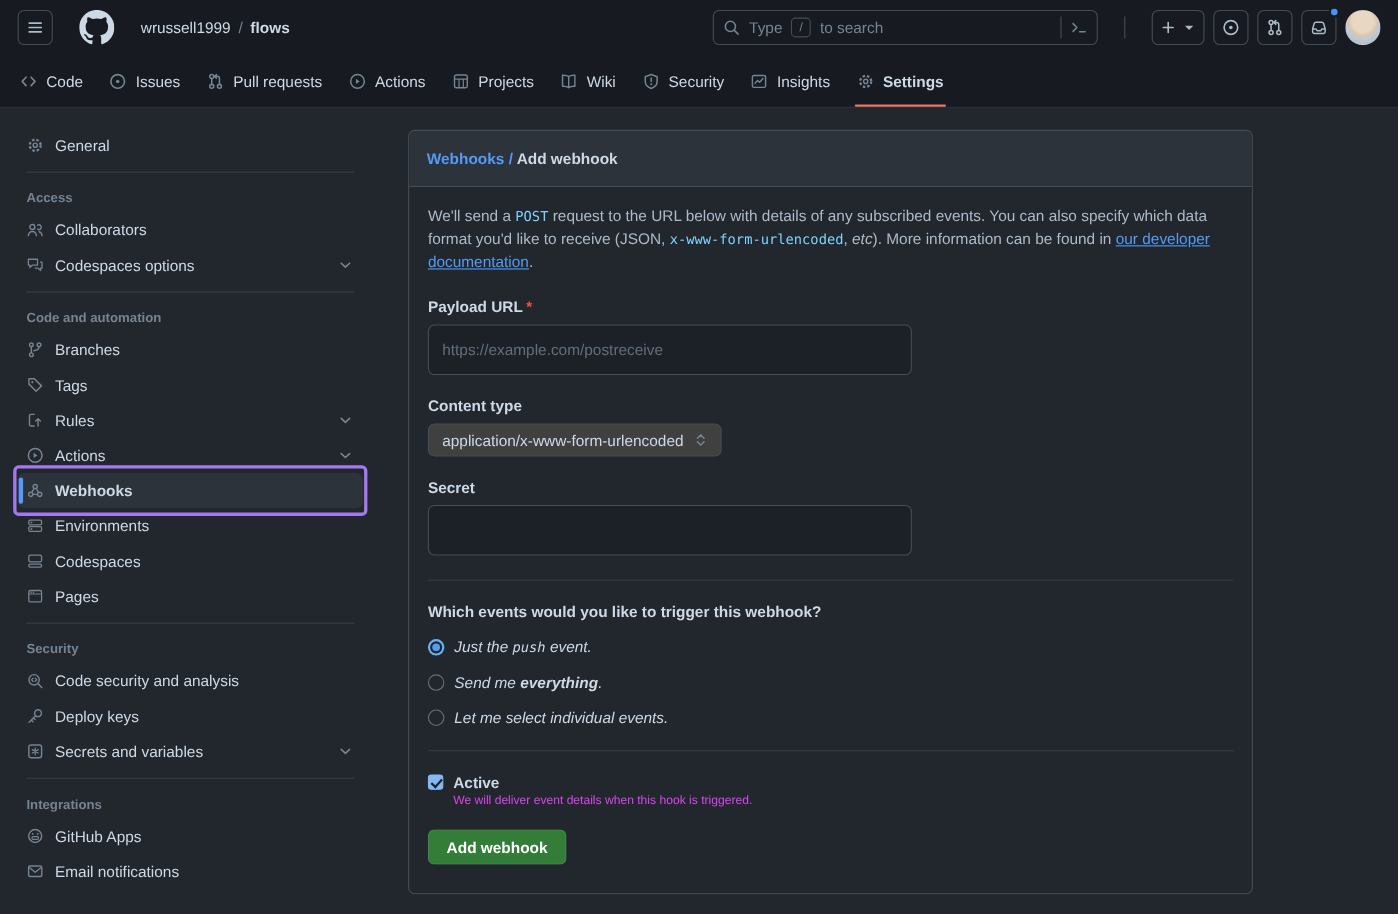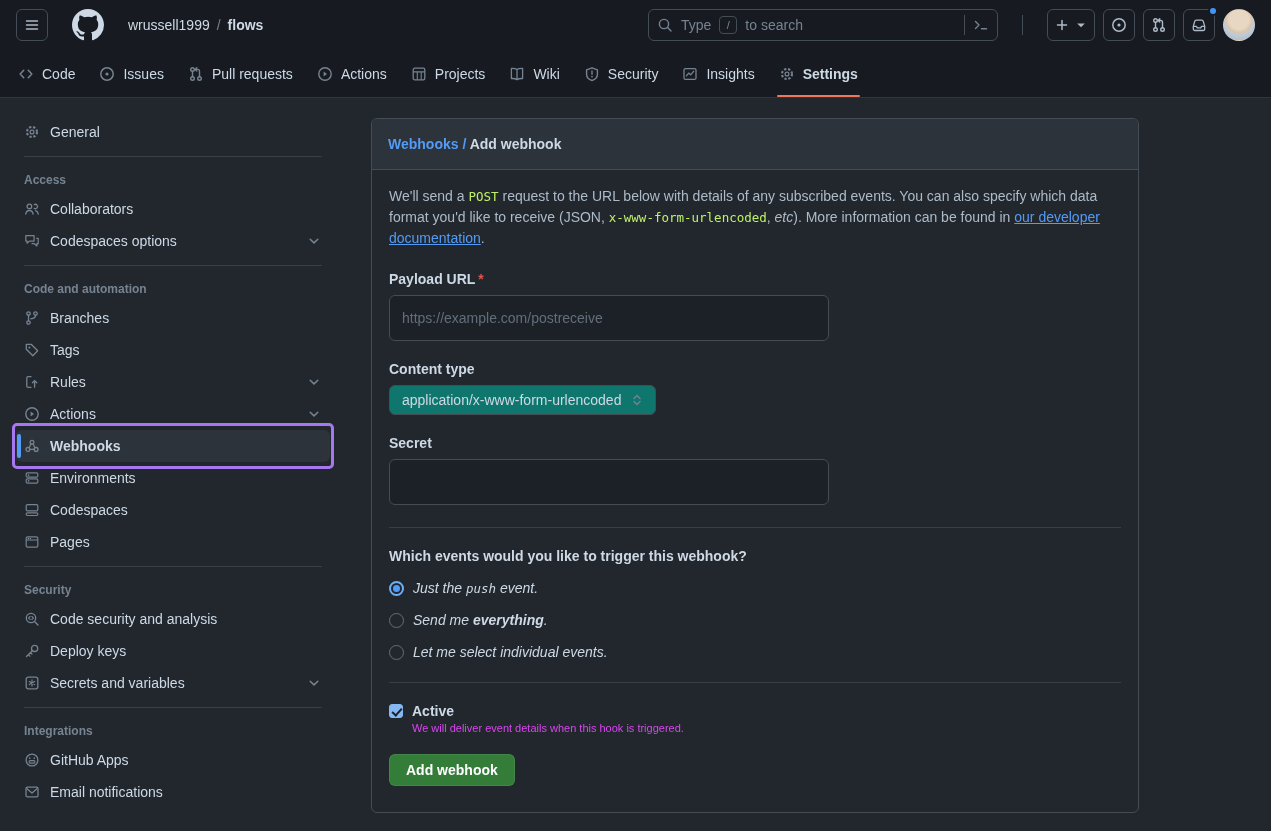--- a/index.html
+++ b/index.html
@@ -92,33 +92,33 @@
   
   .main { flex: 1; padding-top: 20px; padding-left: 25px; }
   .card { width: 768px; border: 1px solid #444c56; border-radius: 6px; background: #22272e; }
   .card-header {
     background: #2d333b; border-bottom: 1px solid #444c56; border-radius: 6px 6px 0 0;
     padding: 17px 16px; font-weight: 700; font-size: 14px;
   }
   .card-header a { color: #539bf5; text-decoration: none; }
   .card-body { padding: 16px 17px 26px 17px; }
   .intro { color: #adbac7; line-height: 21px; }
-  .intro .mono { color: #bef264; }
+  .intro .mono { color: #7dd3fc; }
   .intro a { color: #539bf5; text-decoration: underline; }
   .field-label { display: block; font-weight: 700; margin: 20px 0 8px 0; color: #cdd9e5; }
   .field-label:first-of-type { margin-top: 22px; }
   .req { color: #e5534b; margin-left: 3px; }
   .text-input {
     width: 440px; height: 46px; background: #1c2128; border: 1px solid #444c56; border-radius: 6px;
     color: #adbac7; padding: 0 12px; font-size: 14px; font-family: inherit; outline: none;
   }
   .text-input::placeholder { color: #636e7b; }
   .select-control {
     display: inline-flex; align-items: center; gap: 8px; height: 30px; padding: 0 10px 0 12px;
-    border: 1px solid #444c56; border-radius: 6px; background: #0f766e; color: #cdd9e5; cursor: pointer;
+    border: 1px solid #444c56; border-radius: 6px; background: #404040; color: #cdd9e5; cursor: pointer;
   }
   .select-control .arrows { color: #768390; }
   .body-divider { border: none; border-top: 1px solid #373e47; margin: 22px 0 0 0; }
   .events-q { font-weight: 700; margin: 20px 0 6px 0; }
   .radio-row { display: flex; align-items: center; gap: 9px; margin: 16px 0; cursor: pointer; font-style: italic; }
   .radio {
     width: 15px; height: 15px; border-radius: 50%; border: 1px solid #636e7b; background: #22272e;
     display: flex; align-items: center; justify-content: center; flex: 0 0 auto;
   }
   .radio.checked { border: 2px solid #6cb0f4; }

